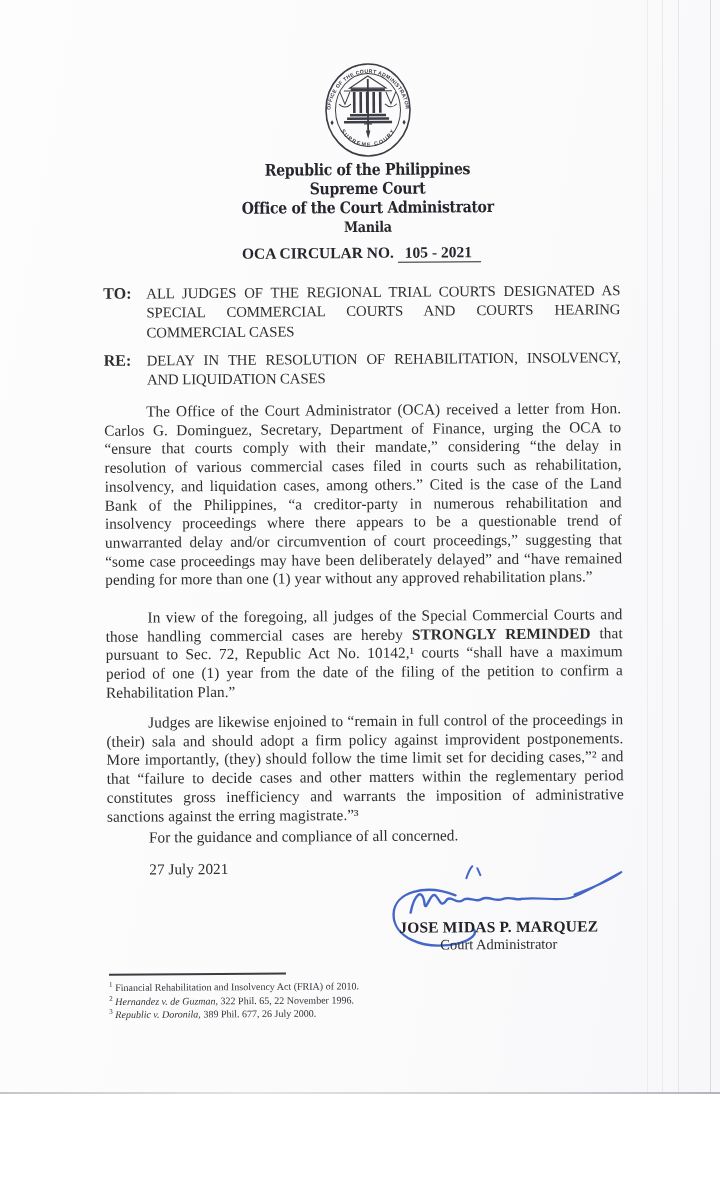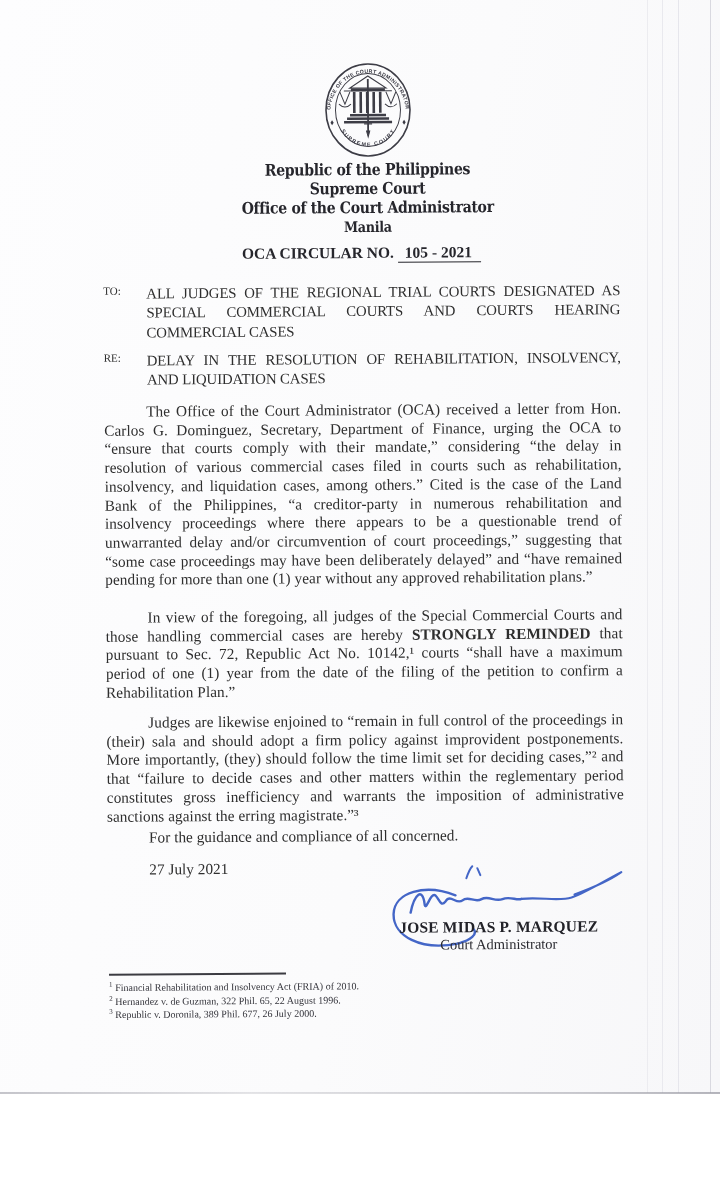--- a/index.html
+++ b/index.html
@@ -27,21 +27,21 @@
   #letterhead .lh{line-height:19px;font-size:16px;}
   #letterhead .lh-small{line-height:19px;font-size:14.5px;}
 
   
   #heading{left:105px;top:244px;width:517px;text-align:center;font-weight:700;
       font-size:15.5px;color:#26262c;}
   #heading .circ-num{border-bottom:1.6px solid #26262c;padding:0 9px 1px 7px;margin-top:16px;}
 
   
   .addr{left:105px;width:517px;display:flex;}
-  .addr .lbl{width:43px;font-weight:400;font-size:11px;flex:0 0 43px;}
+  .addr .lbl{width:43px;font-weight:700;font-size:16px;flex:0 0 43px;}
   .addr .txt{flex:1;font-size:14.8px;line-height:19.4px;text-align:justify;letter-spacing:-.1px;}
   #to-block{top:283px;}
   #re-block{top:350px;}
 
   
   .para{left:105px;width:517px;font-size:15.3px;line-height:18.7px;text-align:justify;
         text-indent:42px;letter-spacing:.05px;}
   #p1{top:401px;}
   #p2{top:607px;}
   #p3{top:712px;}
@@ -52,21 +52,21 @@
   
   #sig-ink{left:378px;top:858px;width:262px;height:106px;pointer-events:none;}
   #sig-name{left:385px;top:919px;width:222px;text-align:center;font-weight:700;
       font-size:15.5px;letter-spacing:.2px;color:#222228;}
   #sig-title{left:385px;top:937px;width:222px;text-align:center;font-size:14.5px;color:#2b2b31;}
 
   
   #fn-rule{left:106px;top:972px;width:177px;height:1.6px;background:#3c3c42;}
   #footnotes{left:106px;top:978px;width:430px;font-size:10px;line-height:11.3px;color:#33333a;}
   #footnotes sup{font-size:7px;}
-  .fn-italic{}
+  .fn-italic{font-style:italic;}
 </style>
 </head>
 <body>
 
 <div id="stage">
   <div id="paper"></div>
   <div id="fold1" class="fold"></div>
   <div id="fold2" class="fold"></div>
   <div id="fold3" class="fold"></div>
   <div id="fold4" class="fold"></div>
@@ -158,18 +158,18 @@
         <path d="M 141 42 C 160 40 178 45 191 41 C 206 36 223 25 241 16 C 228 25 208 33 194 38" stroke-width="2.1"></path>
       </g>
     </svg>
 
     <div id="sig-name" class="abs">JOSE MIDAS P. MARQUEZ</div>
     <div id="sig-title" class="abs">Court Administrator</div>
 
     <div id="fn-rule" class="abs"></div>
     <div id="footnotes" class="abs">
       <div><sup>1</sup> <span class="fn-italic"></span><span>Financial Rehabilitation and Insolvency Act (FRIA) of 2010.</span></div>
-      <div><sup>2</sup> <span class="fn-italic">Hernandez v. de Guzman,</span><span> 322 Phil. 65, 22 August 1996.</span></div>
+      <div><sup>2</sup> <span class="fn-italic">Hernandez v. de Guzman,</span><span> 322 Phil. 65, 22 November 1996.</span></div>
       <div><sup>3</sup> <span class="fn-italic">Republic v. Doronila,</span><span> 389 Phil. 677, 26 July 2000.</span></div>
     </div>
 
   </div>
 </div>
 
 </body></html>

